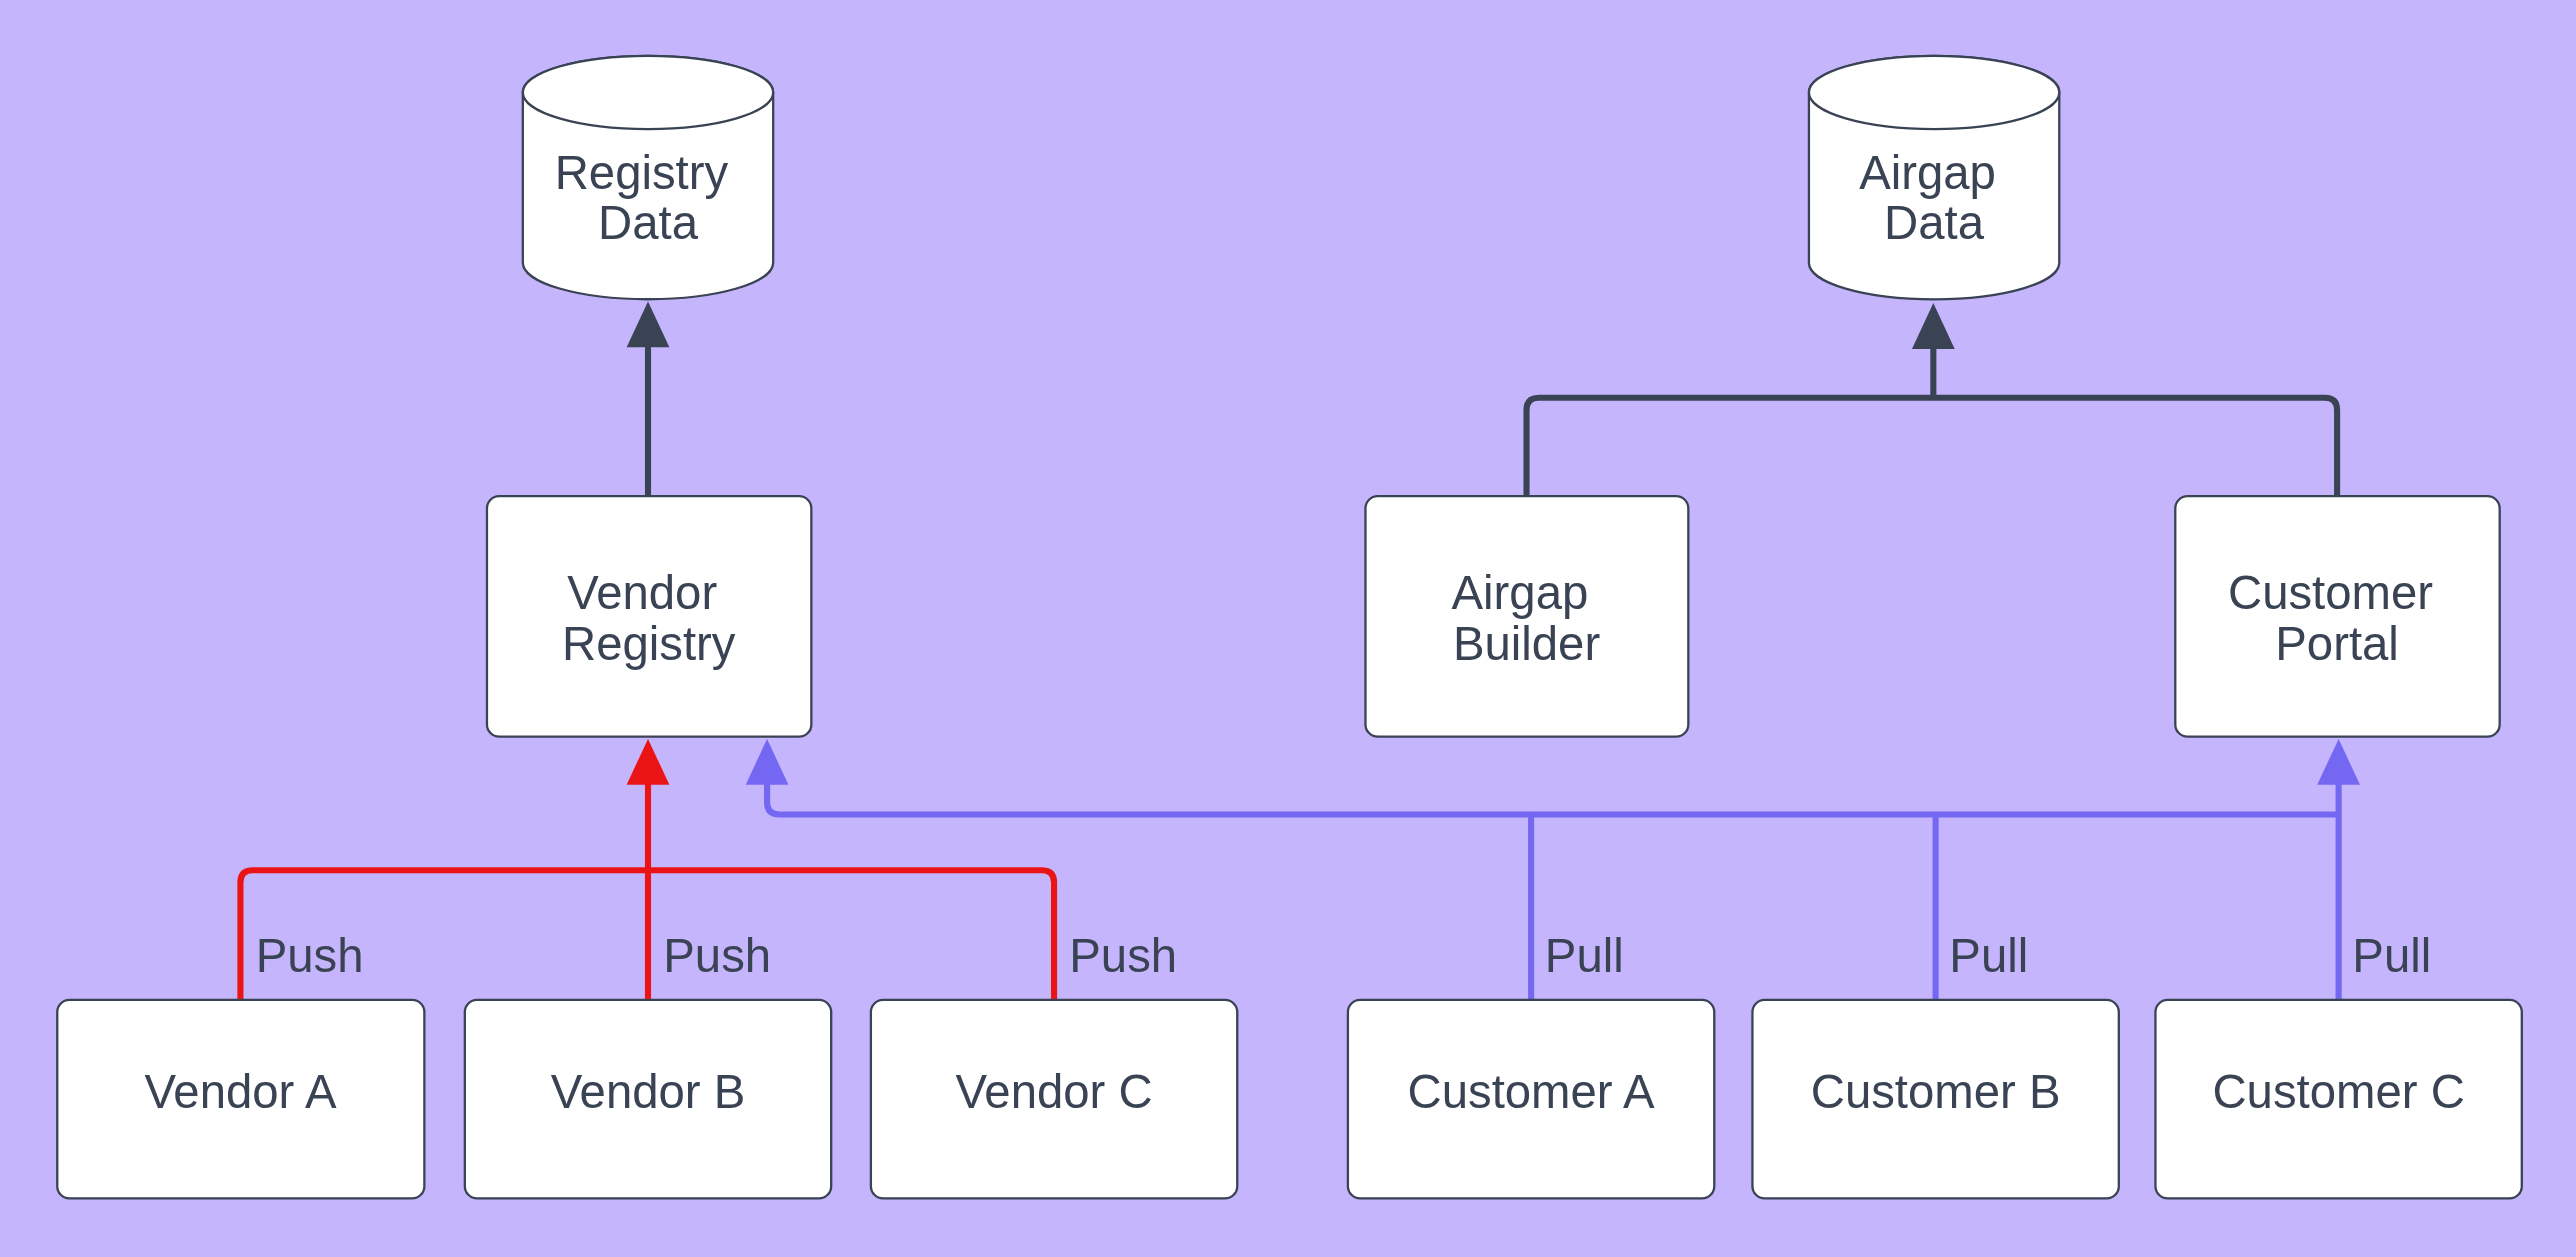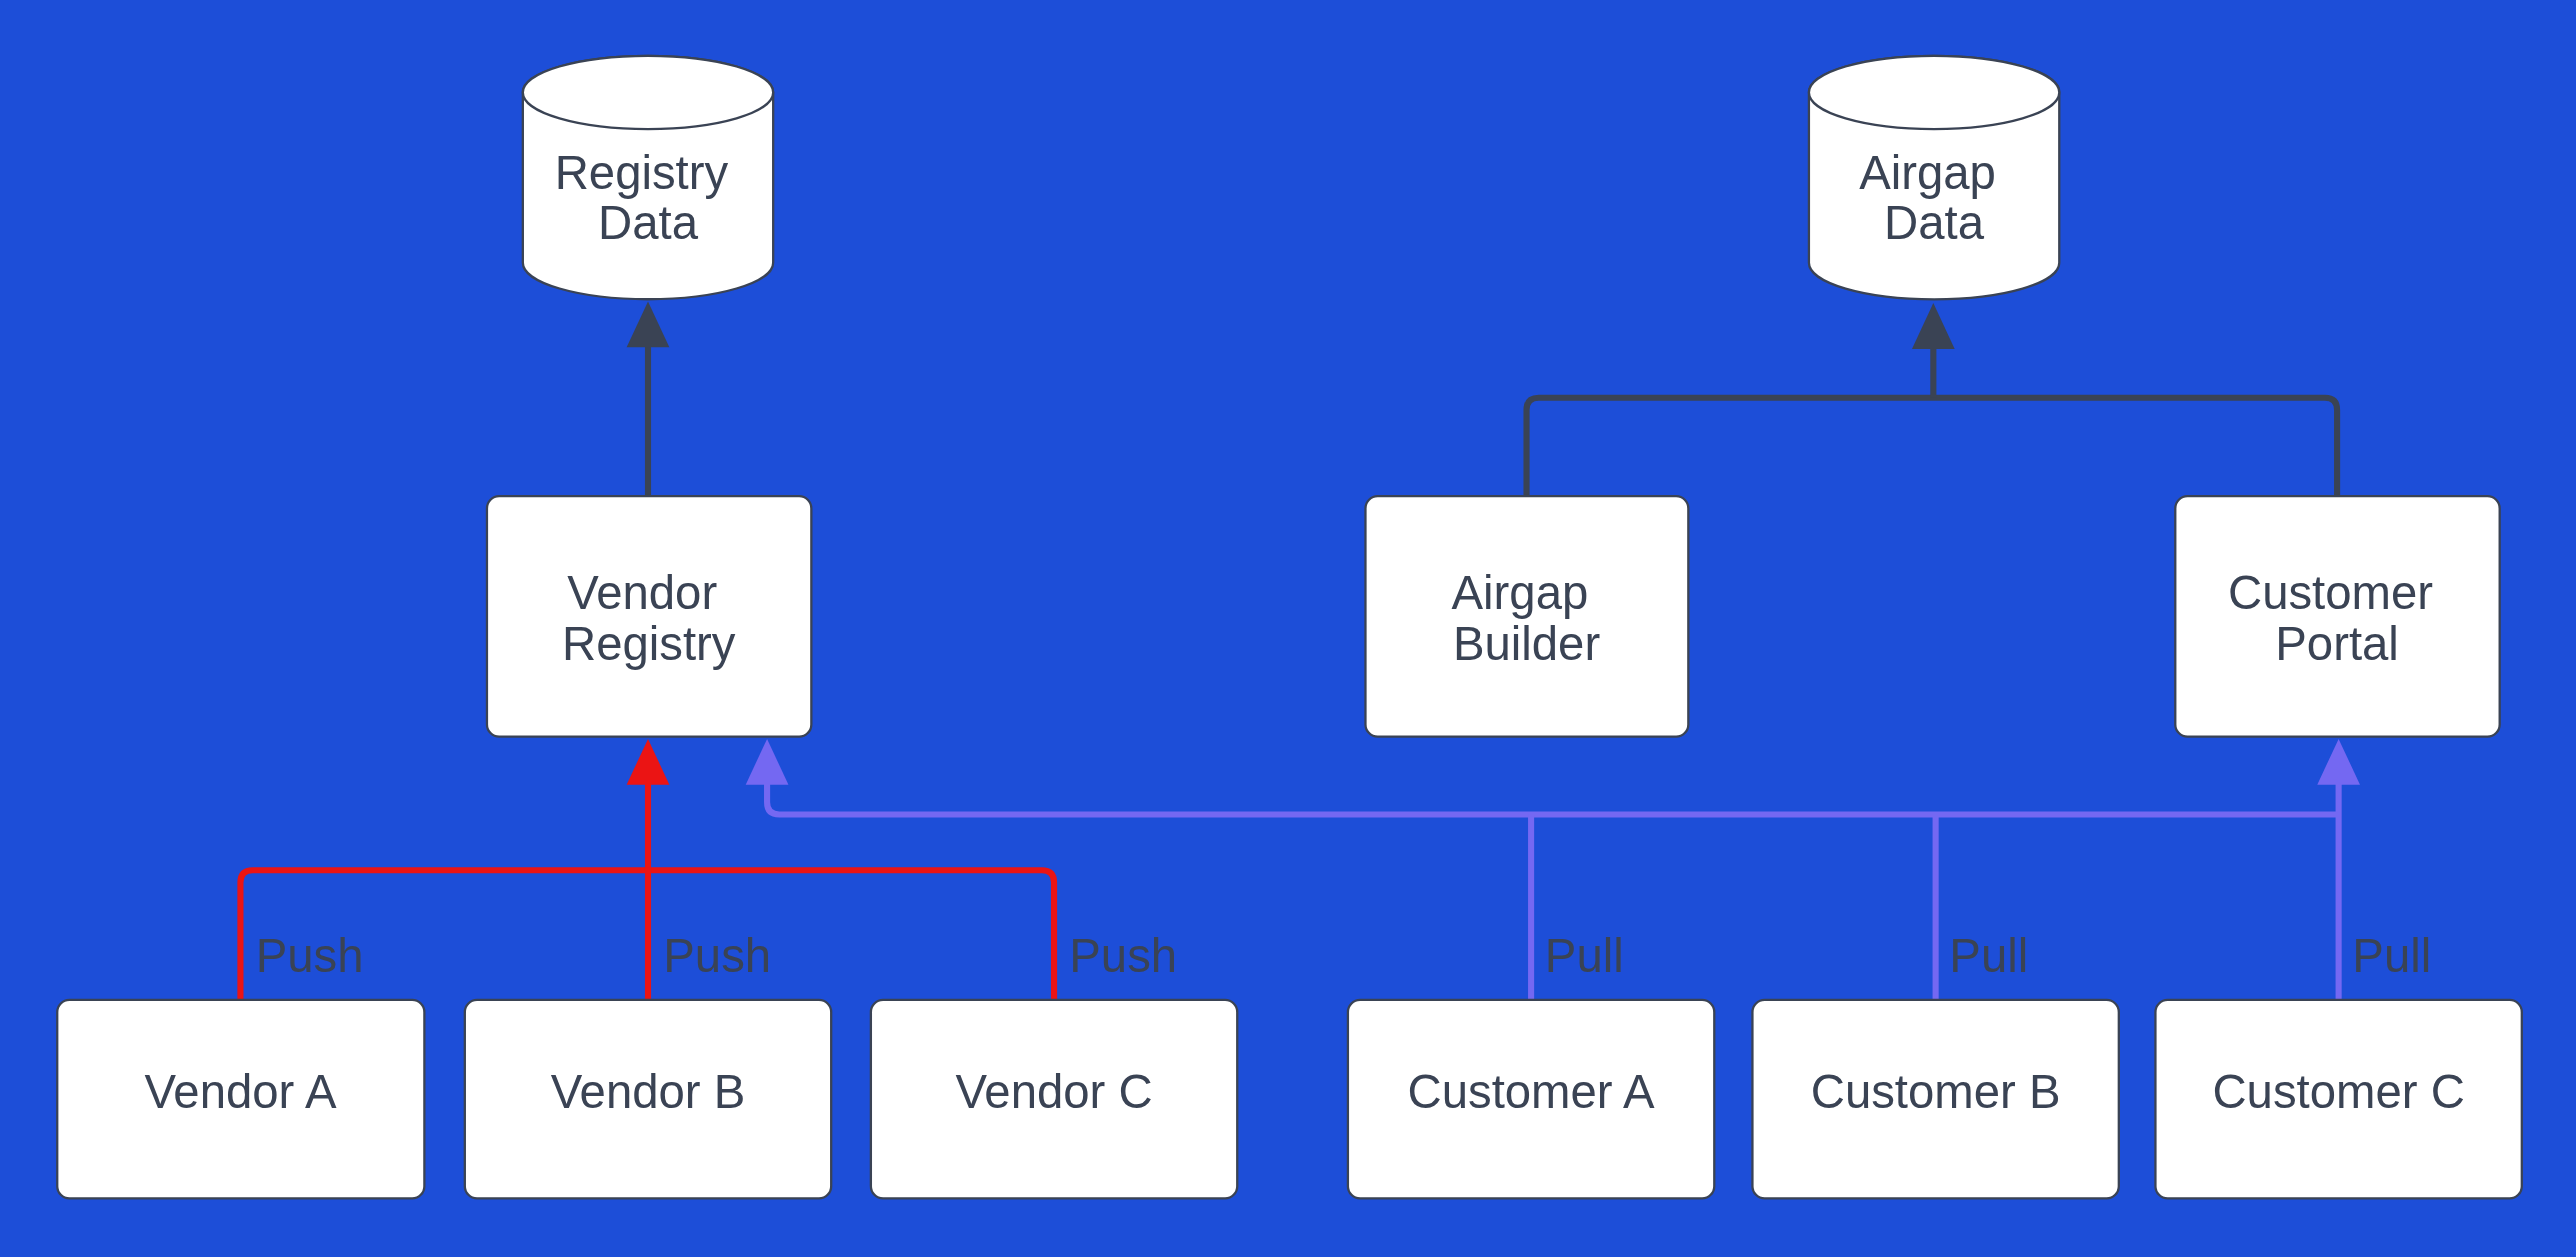--- a/index.html
+++ b/index.html
@@ -7,21 +7,21 @@
     padding: 0;
     width: 2576px;
     height: 1258px;
     background: #ffffff;
     font-family: "Liberation Sans", sans-serif;
   }
   .canvas {
     position: relative;
     width: 2576px;
     height: 1258px;
-    background: #1d4ed8;
+    background: #c4b5fd;
     overflow: hidden;
   }
   svg { display: block; }
   .node-outline {
     fill: #ffffff;
     stroke: #3a4354;
     stroke-width: 3;
   }
   .node-label {
     fill: #3a4354;

